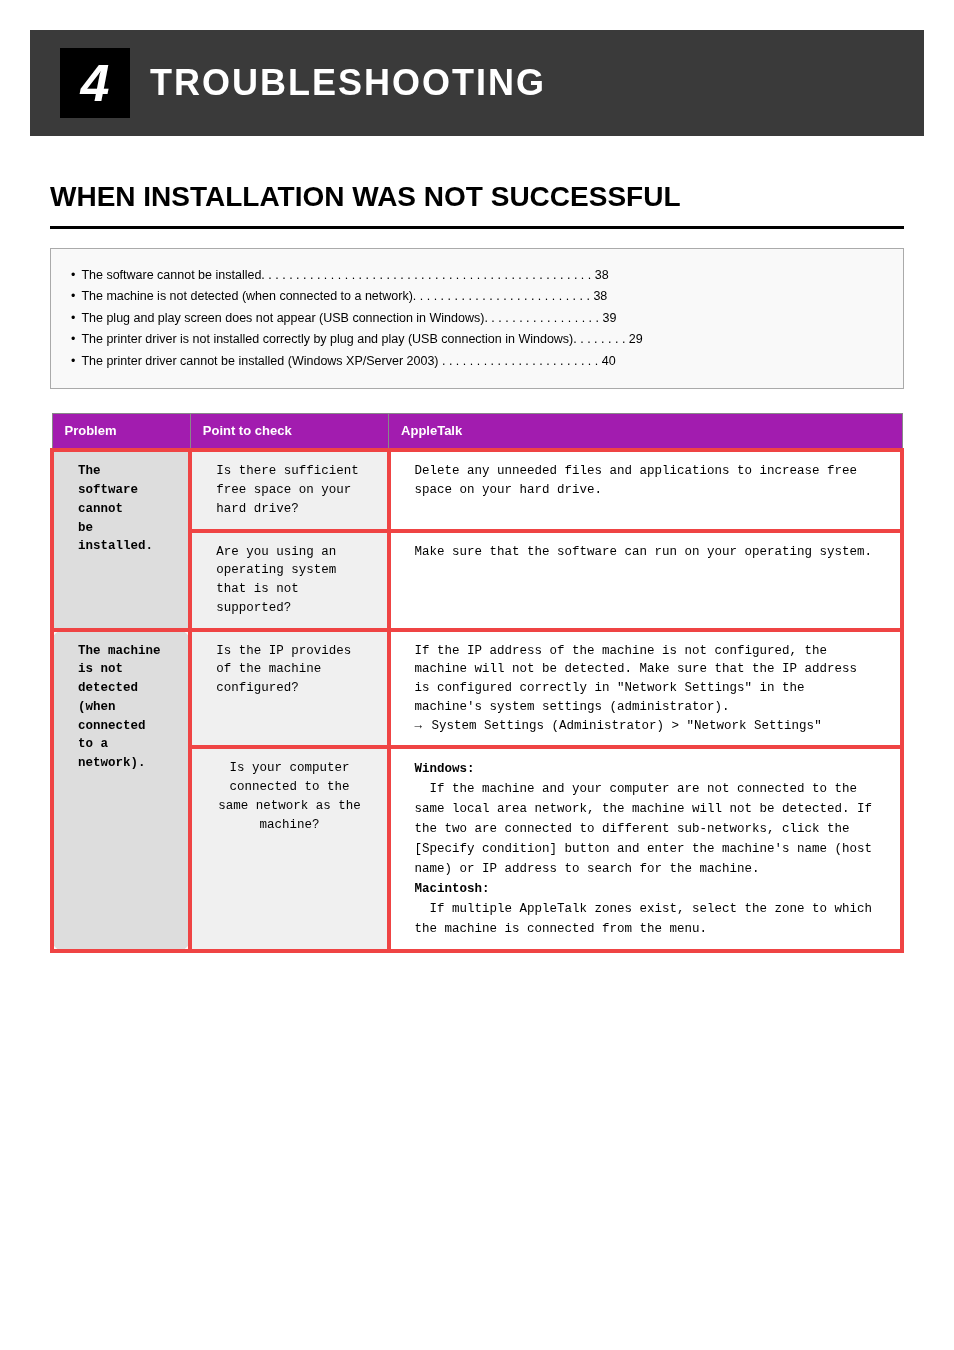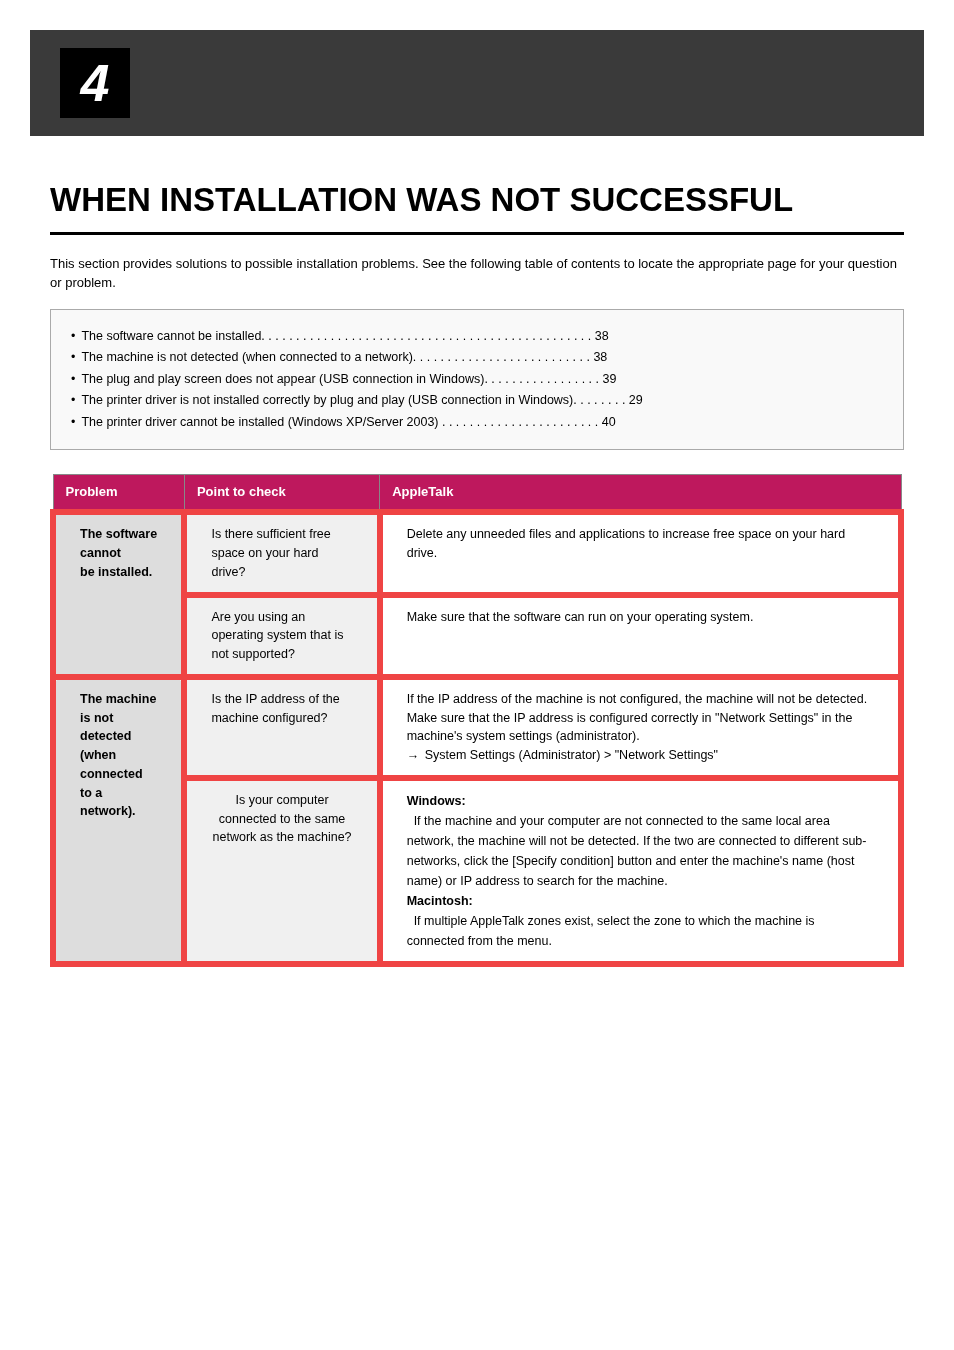--- a/index.html
+++ b/index.html
@@ -42,21 +42,21 @@
       letter-spacing: 2px;
     }
 
     
     .page-content {
       padding: 20px 50px 40px 50px;
     }
 
     
     .section-title {
-      font-size: 33px;
+      font-size: 28px;
       font-weight: bold;
       line-height: 1.2;
       margin-bottom: 19px;
       margin-top: 24px;
       border-bottom: 3px solid #000000;
       padding-bottom: 12px;
     }
 
     
     .intro-text {
@@ -91,33 +91,34 @@
     }
 
     
     .main-table {
       width: 100%;
       border-collapse: collapse;
       margin-top: 10px;
       font-size: 12.5px;
     }
     .main-table th {
-      background: #be185d;
+      background: #a21caf;
       color: #ffffff;
       padding: 8px 12px;
       text-align: left;
       font-weight: bold;
       font-size: 13px;
       border: 1px solid #888888;
     }
     .main-table td {
-      border: 6px solid #ef4444;
+      border: 4px solid #ef4444;
       padding: 10px 24px;
       vertical-align: top;
       line-height: 1.5;
+      font-family: Liberation Mono, monospace;
     }
     .main-table tr:nth-child(even) td {
       background: #f5f5f5;
     }
     .main-table tr:nth-child(odd) td {
       background: #ffffff;
     }
     .problem-col {
       background: #dddddd !important;
       font-weight: bold;
@@ -141,27 +142,27 @@
       font-weight: bold;
       margin-top: 30px;
       padding-left: 0;
     }
   </style>
 </head>
 <body>
 
 <div class="chapter-header">
   <div class="chapter-number">4</div>
+  <div class="chapter-title">TROUBLESHOOTING</div>
 </div>
 
 <div class="page-content">
 
   <div class="section-title">WHEN INSTALLATION WAS NOT SUCCESSFUL</div>
 
-  <p class="intro-text">This section provides solutions to possible installation problems. See the following table of contents to locate the appropriate page for your question or problem.</p>
 
   <div class="toc-box">
     <ul>
       <li>
         <span class="toc-bullet">•</span>
         <span class="toc-text">The software cannot be installed. . . . . . . . . . . . . . . . . . . . . . . . . . . . . . . . . . . . . . . . . . . . . . . . 38</span>
       </li>
       <li>
         <span class="toc-bullet">•</span>
         <span class="toc-text">The machine is not detected (when connected to a network). . . . . . . . . . . . . . . . . . . . . . . . . . 38</span>
@@ -197,21 +198,21 @@
         <td class="solution-col" style="background:#ffffff;">Delete any unneeded files and applications to increase free space on your hard drive.</td>
       </tr>
 
       <tr>
         <td class="point-col" style="background:#f0f0f0;">Are you using an operating system that is not supported?</td>
         <td class="solution-col" style="background:#ffffff;margin-top:44px;">Make sure that the software can run on your operating system.</td>
       </tr>
 
       <tr>
         <td class="problem-col" rowspan="2" style="font-weight:bold; background:#dddddd;border-radius:12px;">The machine is not<br>detected (when<br>connected to a<br>network).</td>
-        <td class="point-col" style="background:#f0f0f0;">Is the IP address of the machine configured?</td>
+        <td class="point-col" style="background:#f0f0f0;">Is the IP provides of the machine configured?</td>
         <td class="solution-col" style="background:#ffffff;">If the IP address of the machine is not configured, the machine will not be detected. Make sure that the IP address is configured correctly in "Network Settings" in the machine's system settings (administrator).<br><span class="arrow">→</span> System Settings (Administrator) &gt; "Network Settings"</td>
       </tr>
 
       <tr>
         <td class="point-col" style="background:#f0f0f0;text-align:center;">Is your computer connected to the same network as the machine?</td>
         <td class="solution-col" style="background:#ffffff; line-height:1.6;border-radius:8px;">
           <strong>Windows:</strong><br>
           &nbsp;&nbsp;If the machine and your computer are not connected to the same local area network, the machine will not be detected. If the two are connected to different sub-networks, click the [Specify condition] button and enter the machine's name (host name) or IP address to search for the machine.<br>
           <strong>Macintosh:</strong><br>
           &nbsp;&nbsp;If multiple AppleTalk zones exist, select the zone to which the machine is connected from the menu.

